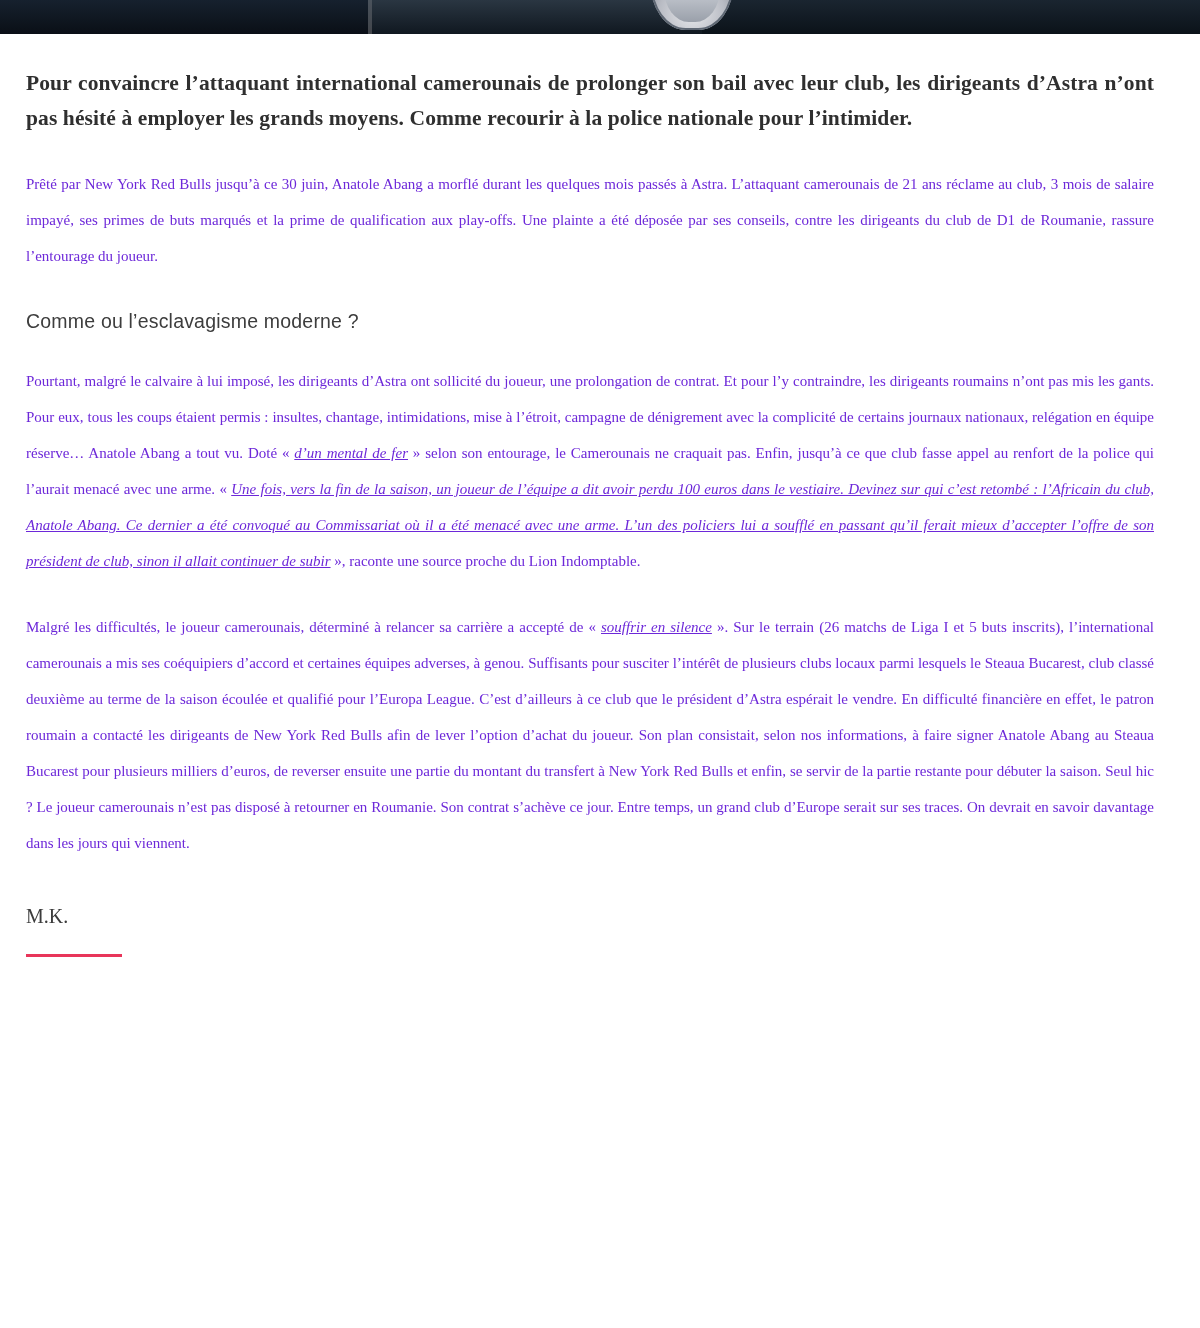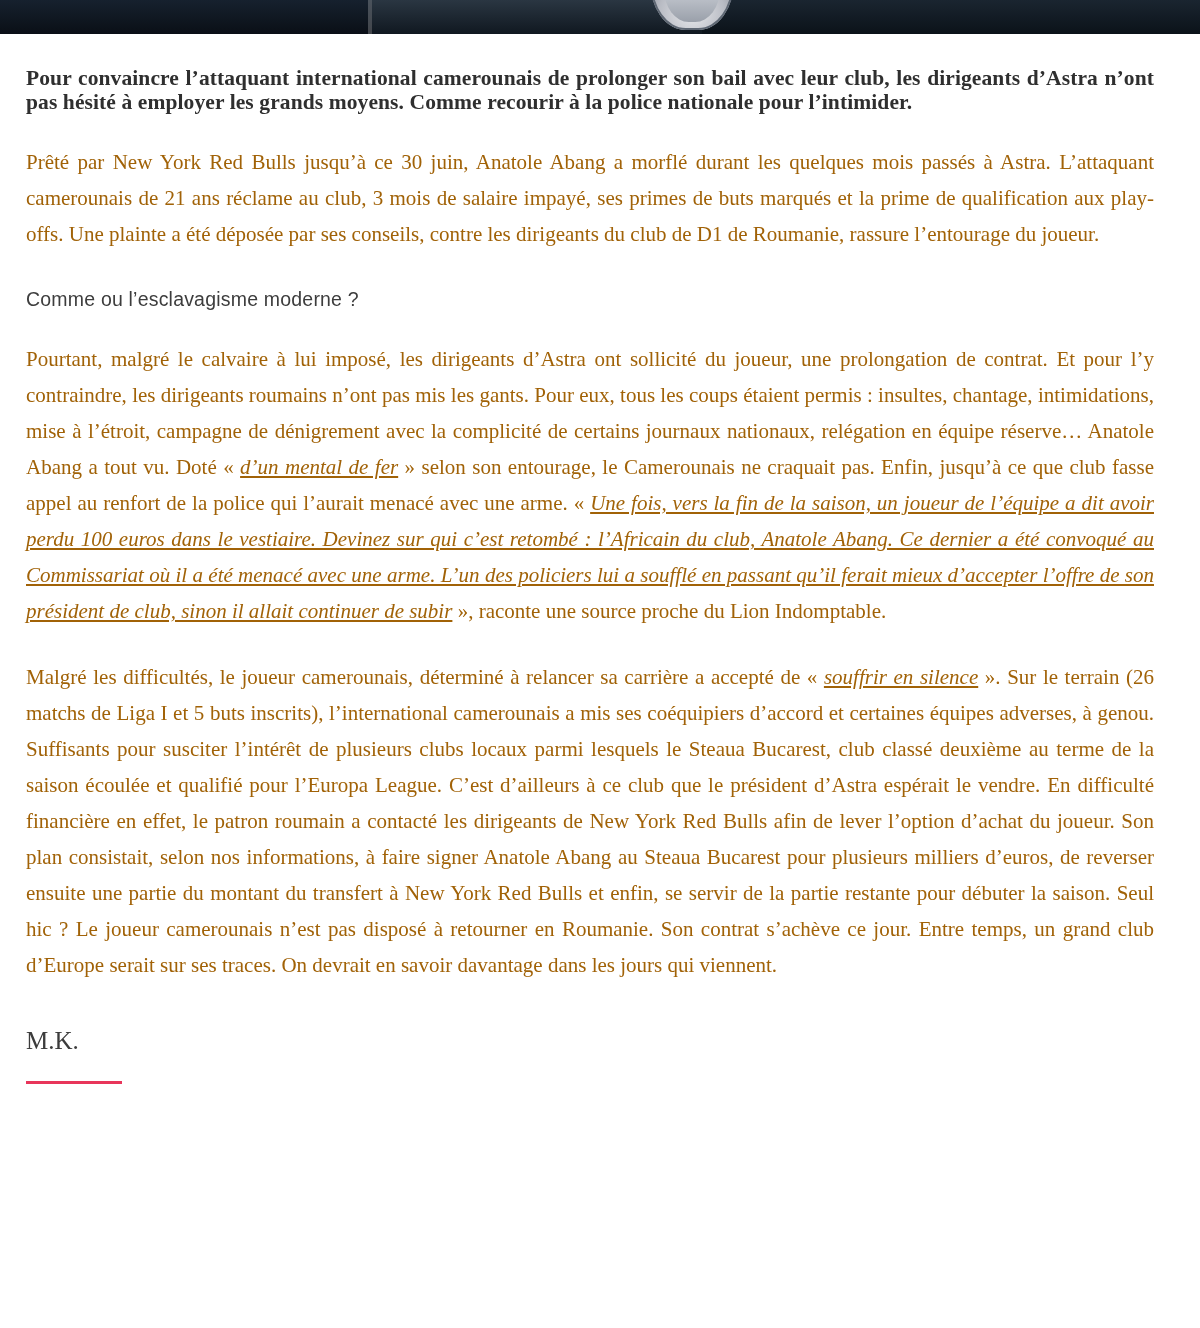--- a/index.html
+++ b/index.html
@@ -77,53 +77,53 @@
   .content {
     padding: 0 24px 0 26px;
     box-sizing: border-box;
     width: 1200px;
   }
 
   .lede {
     font-family: "Liberation Serif", serif;
     font-weight: bold;
     font-size: 21.5px;
-    line-height: 24px;
+    line-height: 35px;
     color: #2f2f2f;
     text-align: justify;
     margin: 32px 22px 0 0;
     letter-spacing: .1px;
   }
 
   p.body {
     font-family: "Liberation Serif", serif;
-    font-size: 21px;
+    font-size: 15px;
     line-height: 36px;
-    color: #a16207;
+    color: #6d28d9;
     text-align: justify;
     margin: 30px 22px 0 0;
   }
 
   h2.subhead {
     font-family: "Liberation Sans", sans-serif;
     font-size: 19.5px;
     font-weight: normal;
     color: #3d3d3d;
     margin: 36px 0 0 0;
     letter-spacing: .2px;
   }
 
   .em {
     font-style: italic;
     text-decoration: underline;
   }
 
   .signature {
     font-family: "Liberation Serif", serif;
-    font-size: 25px;
+    font-size: 20px;
     color: #3c3c3c;
     margin: 44px 0 0 0;
   }
 
   .rule {
     margin-top: 26px;
     width: 96px;
     height: 3px;
     background: #e8355a;
   }

